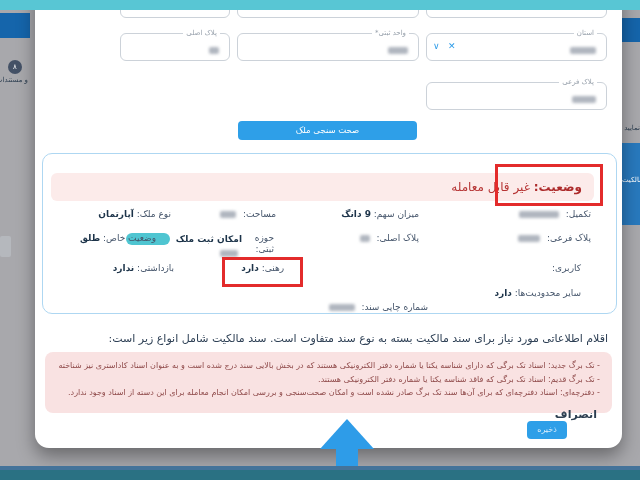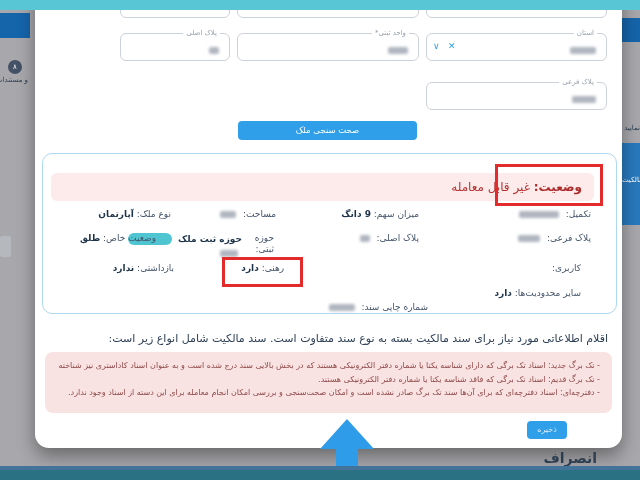--- a/index.html
+++ b/index.html
@@ -40,21 +40,21 @@
          filter:blur(1.5px);vertical-align:middle;margin:0 4px;}
   .oval{display:inline-block;width:44px;height:12px;border-radius:999px;background:#4fc5d1;
         vertical-align:middle;margin:0 3px;}
   .intro{position:absolute;right:14px;top:352px;font-size:11px;color:#2f4156;white-space:nowrap;}
   .pinkbox{left:10px;top:372px;width:567px;height:61px;background:#f9e2e2;border-radius:8px;
            box-sizing:border-box;padding:7px 12px;overflow:hidden;}
   .pinkbox div{font-size:8px;line-height:13.5px;color:#8f4a4a;white-space:nowrap;
                overflow:hidden;text-align:right;}
   .save-btn{position:absolute;left:492px;top:441px;width:40px;height:18px;background:#2e9fe8;
             border-radius:4px;color:#d9edfc;font-size:8px;line-height:18px;text-align:center;cursor:pointer;}
-  .cancel-btn{position:absolute;right:25px;top:470px;font-size:14px;font-weight:bold;
+  .cancel-btn{position:absolute;right:25px;top:428px;font-size:11px;font-weight:bold;
               color:#2c3e50;cursor:pointer;text-align:right;}
   
   .red-box{position:absolute;border:3px solid #e32b2b;z-index:30;}
   .red-box-1{left:495px;top:164px;width:102px;height:36px;}
   .red-box-2{left:222px;top:257px;width:75px;height:24px;}
   .arrow-head{position:absolute;left:320px;top:419px;width:0;height:0;z-index:40;
               border-left:27px solid transparent;border-right:27px solid transparent;
               border-bottom:30px solid #2e9ce8;}
   .arrow-stem{position:absolute;left:336px;top:447px;width:22px;height:24px;background:#2e9ce8;z-index:40;}
   .top-bar{left:0;top:0;width:640px;height:10px;background:#58c6d4;z-index:50;}
@@ -131,21 +131,21 @@
         <span class="iblob" style="width:22px;"></span>
       </div>
       <div class="cell" style="top:79px;right:197px;">
         <span>پلاک اصلی:</span>
         <span class="iblob" style="width:10px;"></span>
       </div>
       <div class="cell" style="top:79px;right:342px;display:flex;gap:4px;">
         <div style="width:28px;line-height:11px;white-space:normal;">حوزه ثبتی:</div>
         <div style="text-align:right;">
           <div>
-            <span class="val">حوزه ثبت ملک</span>
+            <span class="val">امکان ثبت ملک</span>
             <span class="oval"></span>
           </div>
           <div style="margin-top:3px;"><span class="iblob" style="width:18px;"></span></div>
         </div>
       </div>
       <div class="cell" style="top:79px;right:460px;">
         <span>وضعیت خاص:</span>
         <span class="val">طلق</span>
       </div>
 

